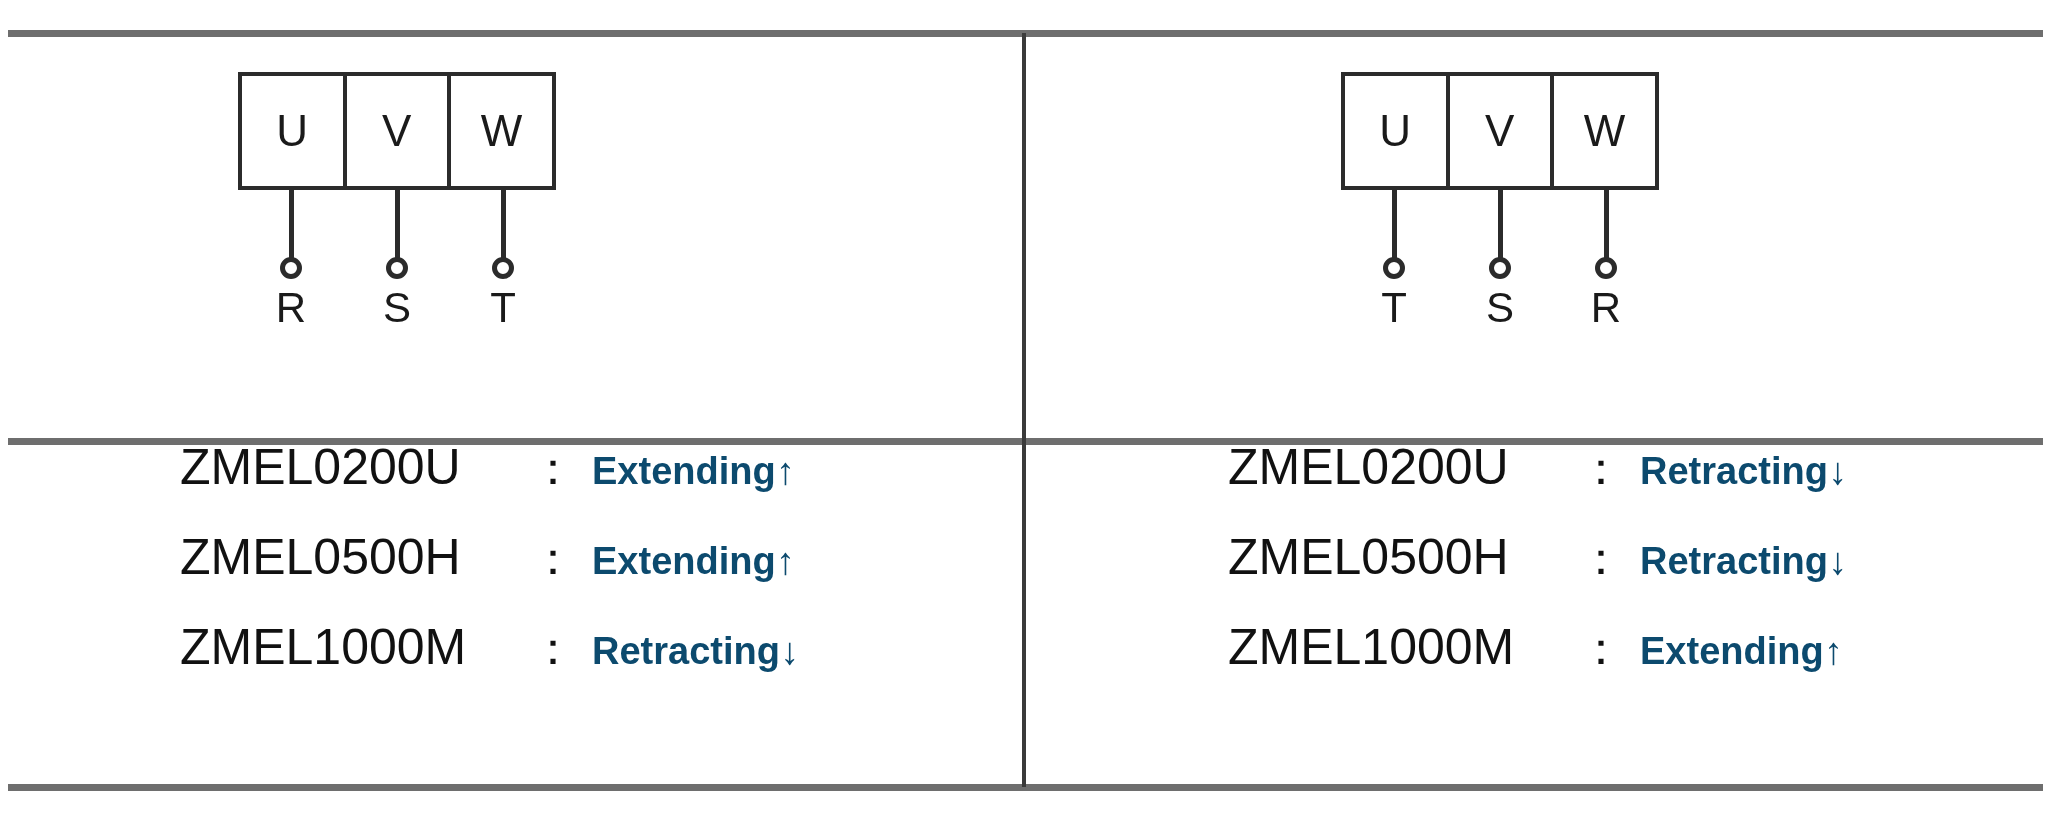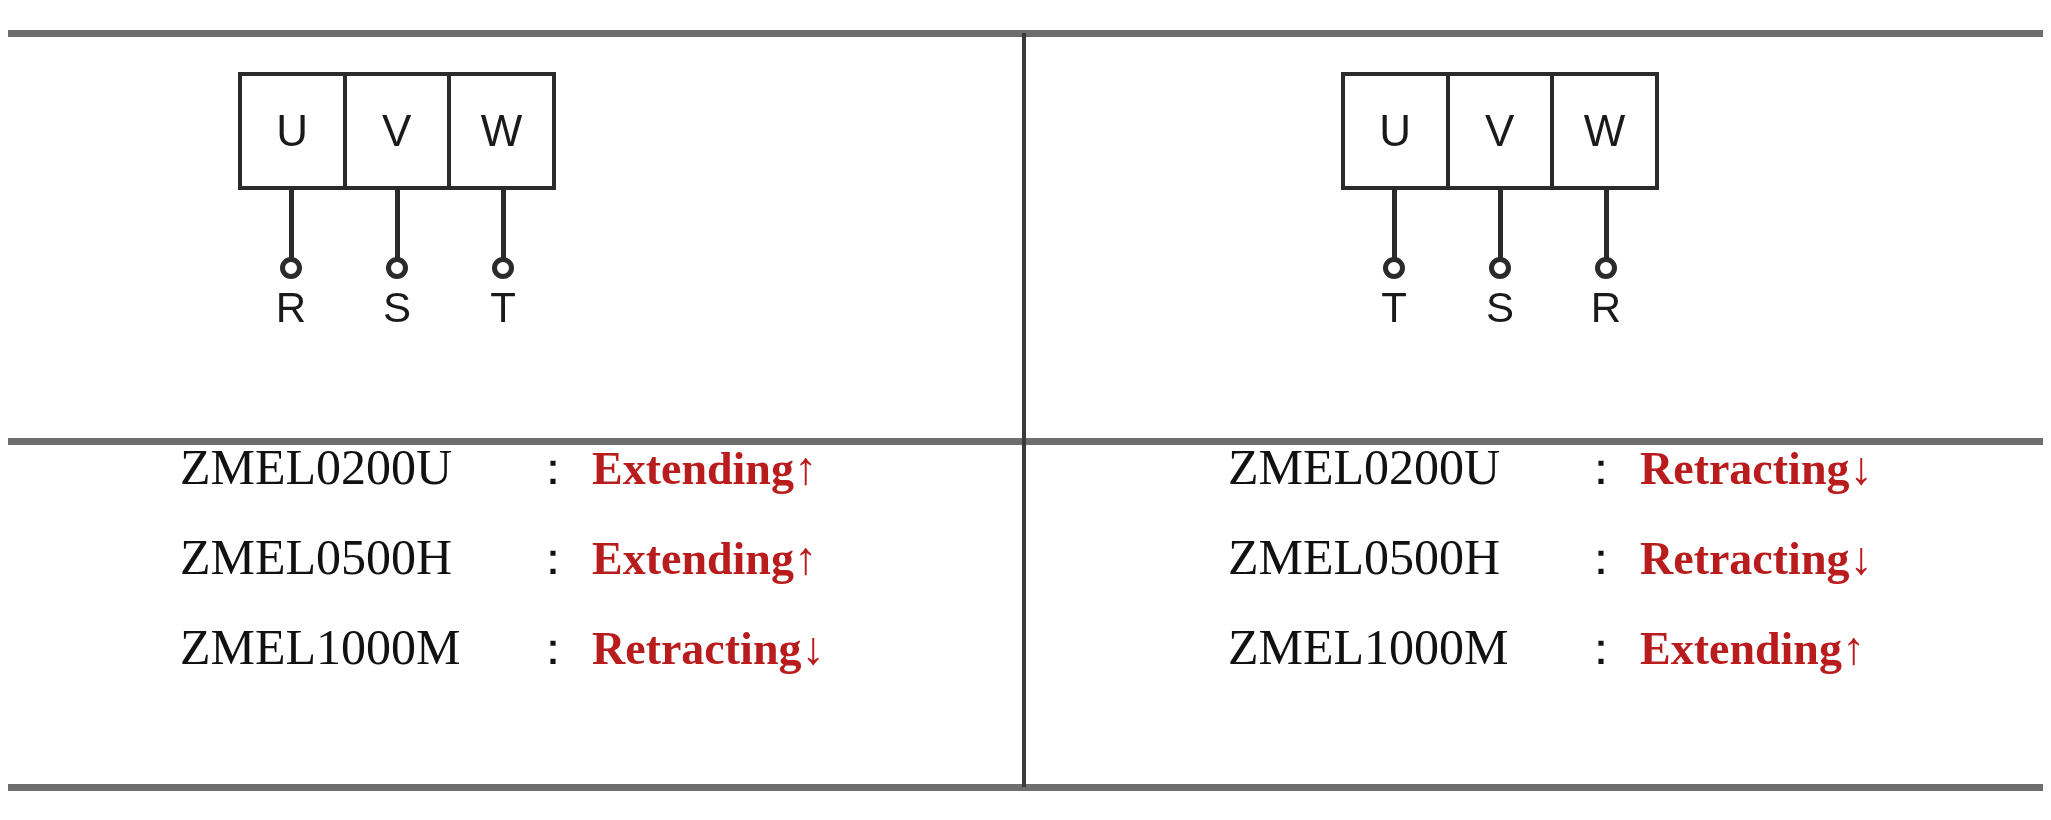--- a/index.html
+++ b/index.html
@@ -132,39 +132,38 @@
     position: absolute;
     top: 404px;
     width: 100%;
   }
   .list-row {
     display: flex;
     align-items: baseline;
     height: 90px;
     padding-left: 170px;
     box-sizing: border-box;
-    font-family: Liberation Serif, serif;
   }
   .half-right .list-row { padding-left: 200px; }
 
   .model {
     font-size: 50px;
     color: #111111;
     white-space: nowrap;
     min-width: 340px;
   }
   .colon {
     font-size: 46px;
     color: #111111;
     margin: 0 16px 0 10px;
   }
   .direction {
-    font-size: 46px;
+    font-size: 38px;
     font-weight: bold;
-    color: #b91c1c;
+    color: #0c4a6e;
     white-space: nowrap;
   }
 </style>
 </head>
 <body>
 
 <div class="sheet">
 
   <div class="rule rule-top"></div>
   <div class="rule rule-mid"></div>

